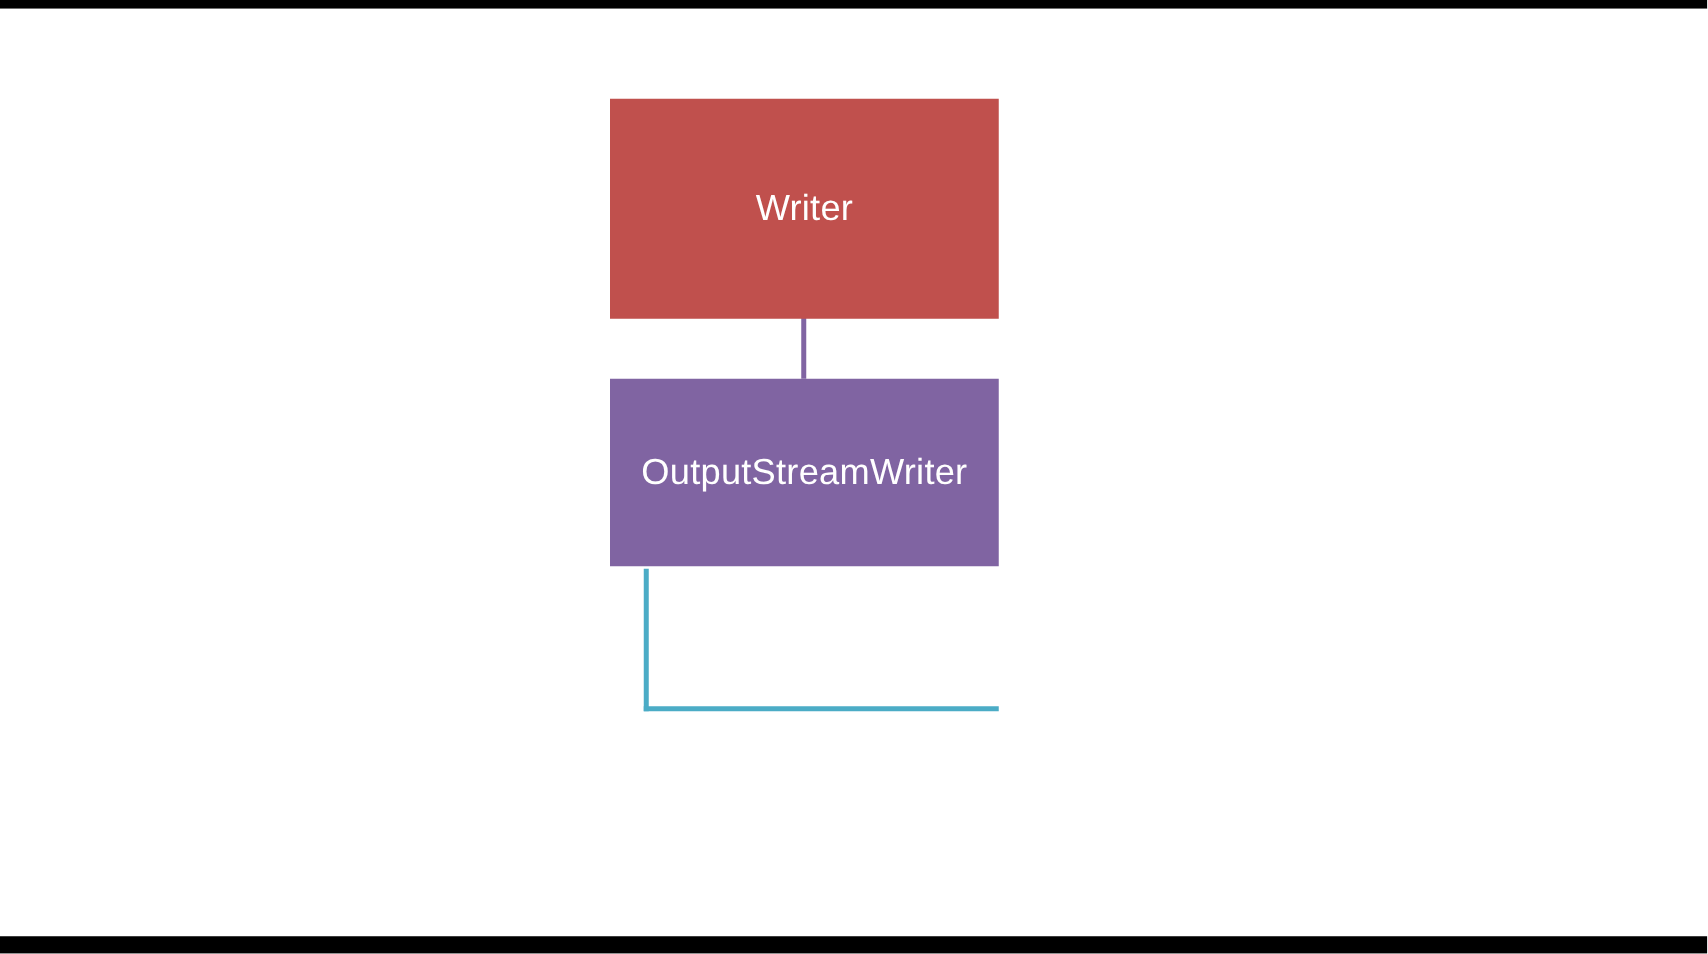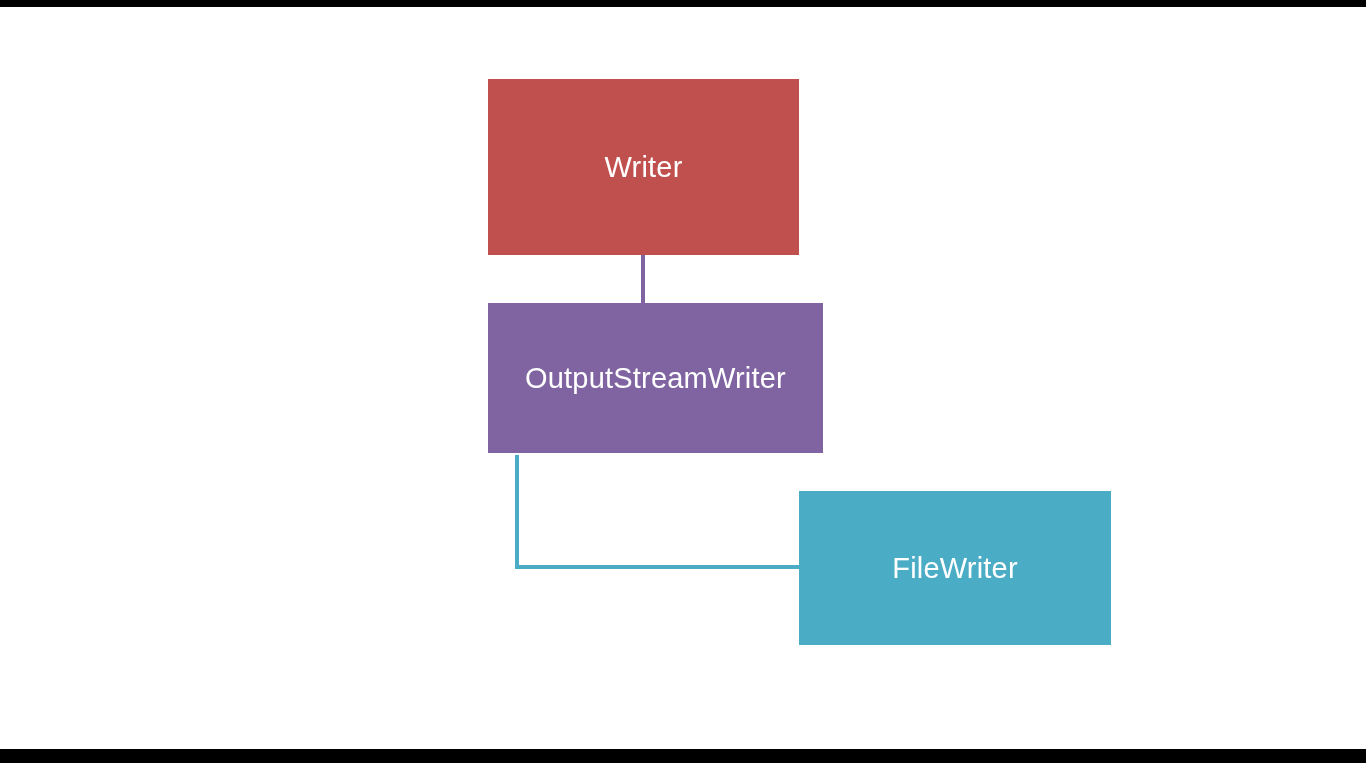--- a/index.html
+++ b/index.html
@@ -57,21 +57,21 @@
   #node-writer {
     left: 488px;
     top: 72px;
     width: 311px;
     height: 176px;
     background: #c0504d;
   }
   #node-outputstreamwriter {
     left: 488px;
     top: 296px;
-    width: 335px;
+    width: 311px;
     height: 150px;
     background: #8064a2;
   }
   #node-filewriter {
     left: 799px;
     top: 484px;
     width: 312px;
     height: 154px;
     background: #4bacc6;
   }
@@ -117,21 +117,18 @@
     <div class="connector" id="connector-osw-fw-horizontal"></div>
 
     <div class="node-box" id="node-writer">
       <span>Writer</span>
     </div>
 
     <div class="node-box" id="node-outputstreamwriter">
       <span>OutputStreamWriter</span>
     </div>
 
-    <div class="node-box" id="node-filewriter">
-      <span>FileWriter</span>
-    </div>
 
   </div>
 
   <div class="letterbox" id="letterbox-bottom"></div>
 
 </div>
 
 </body></html>

